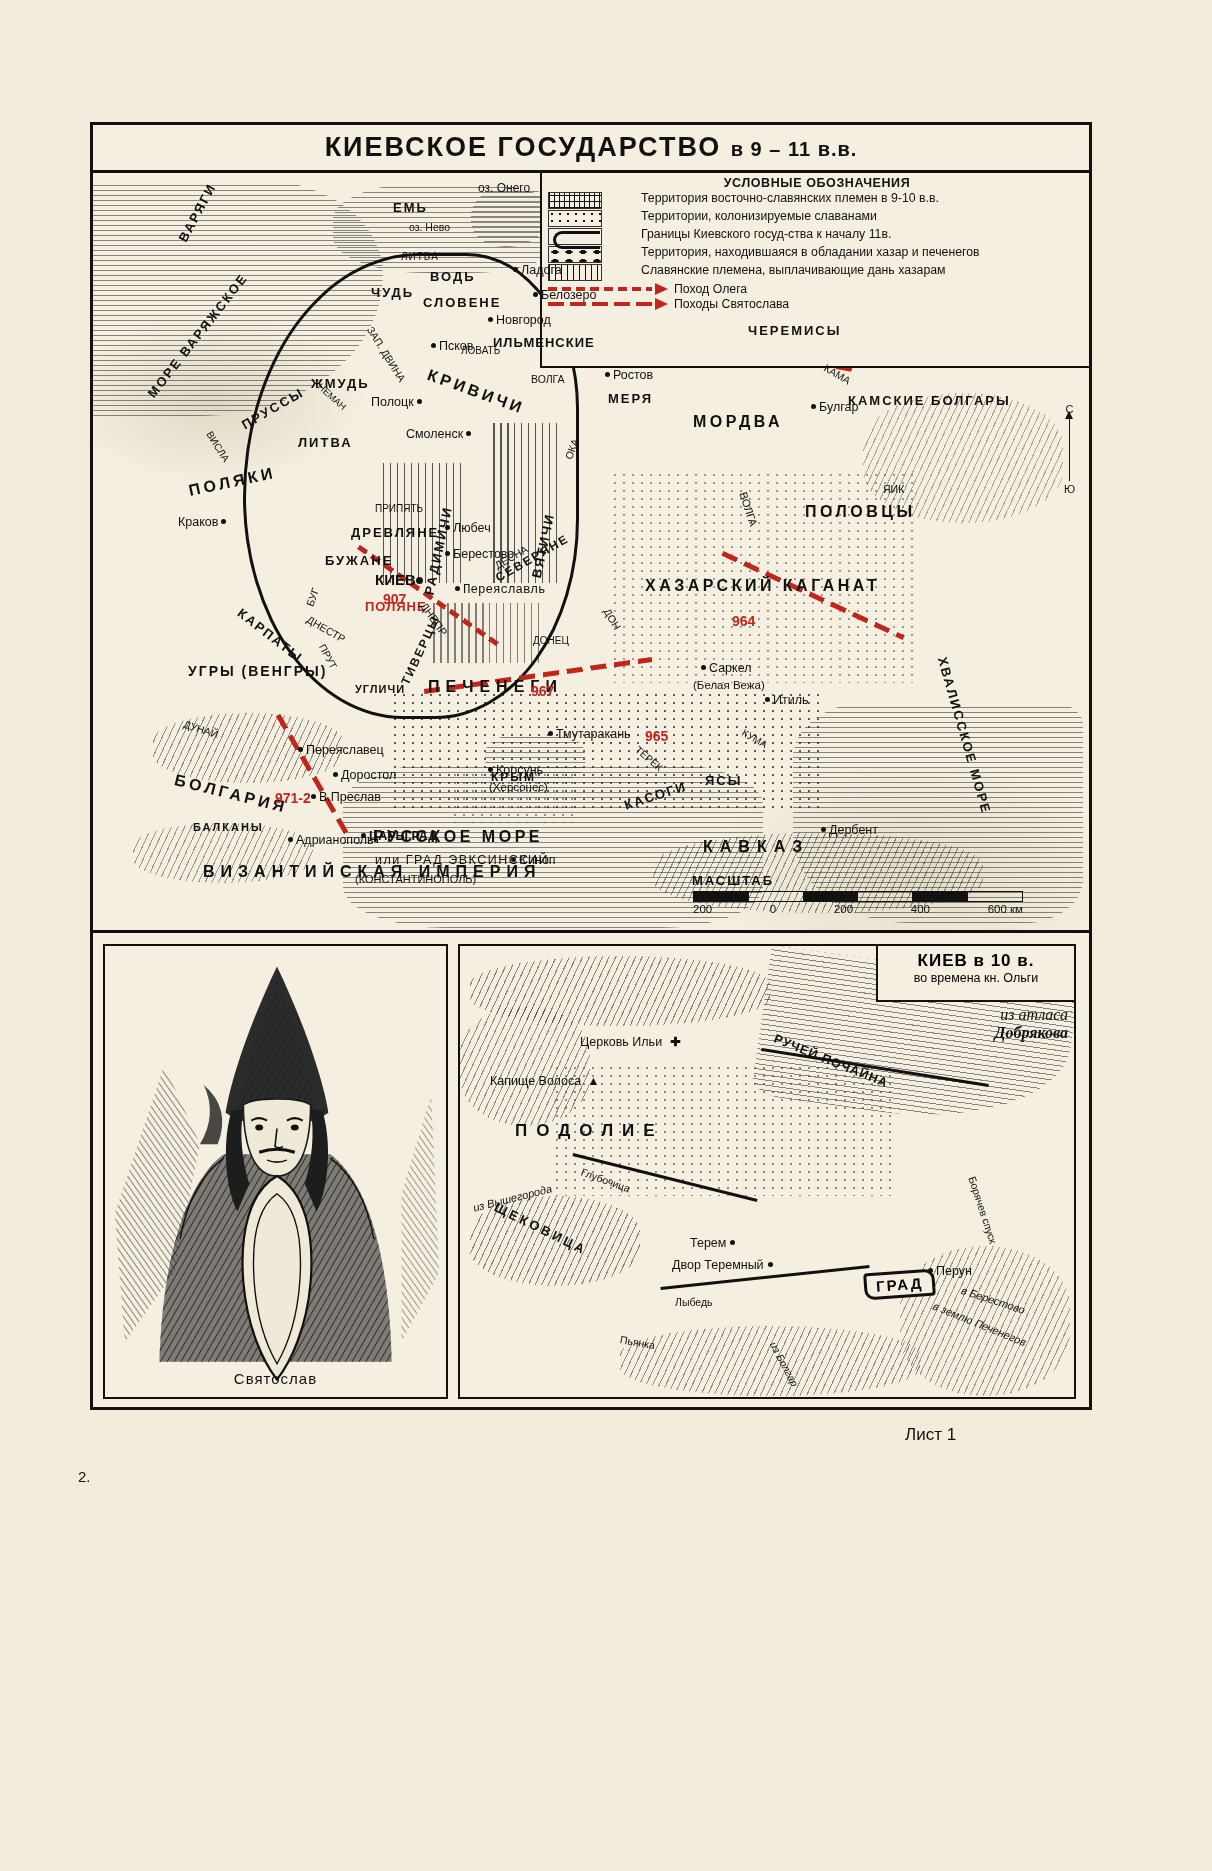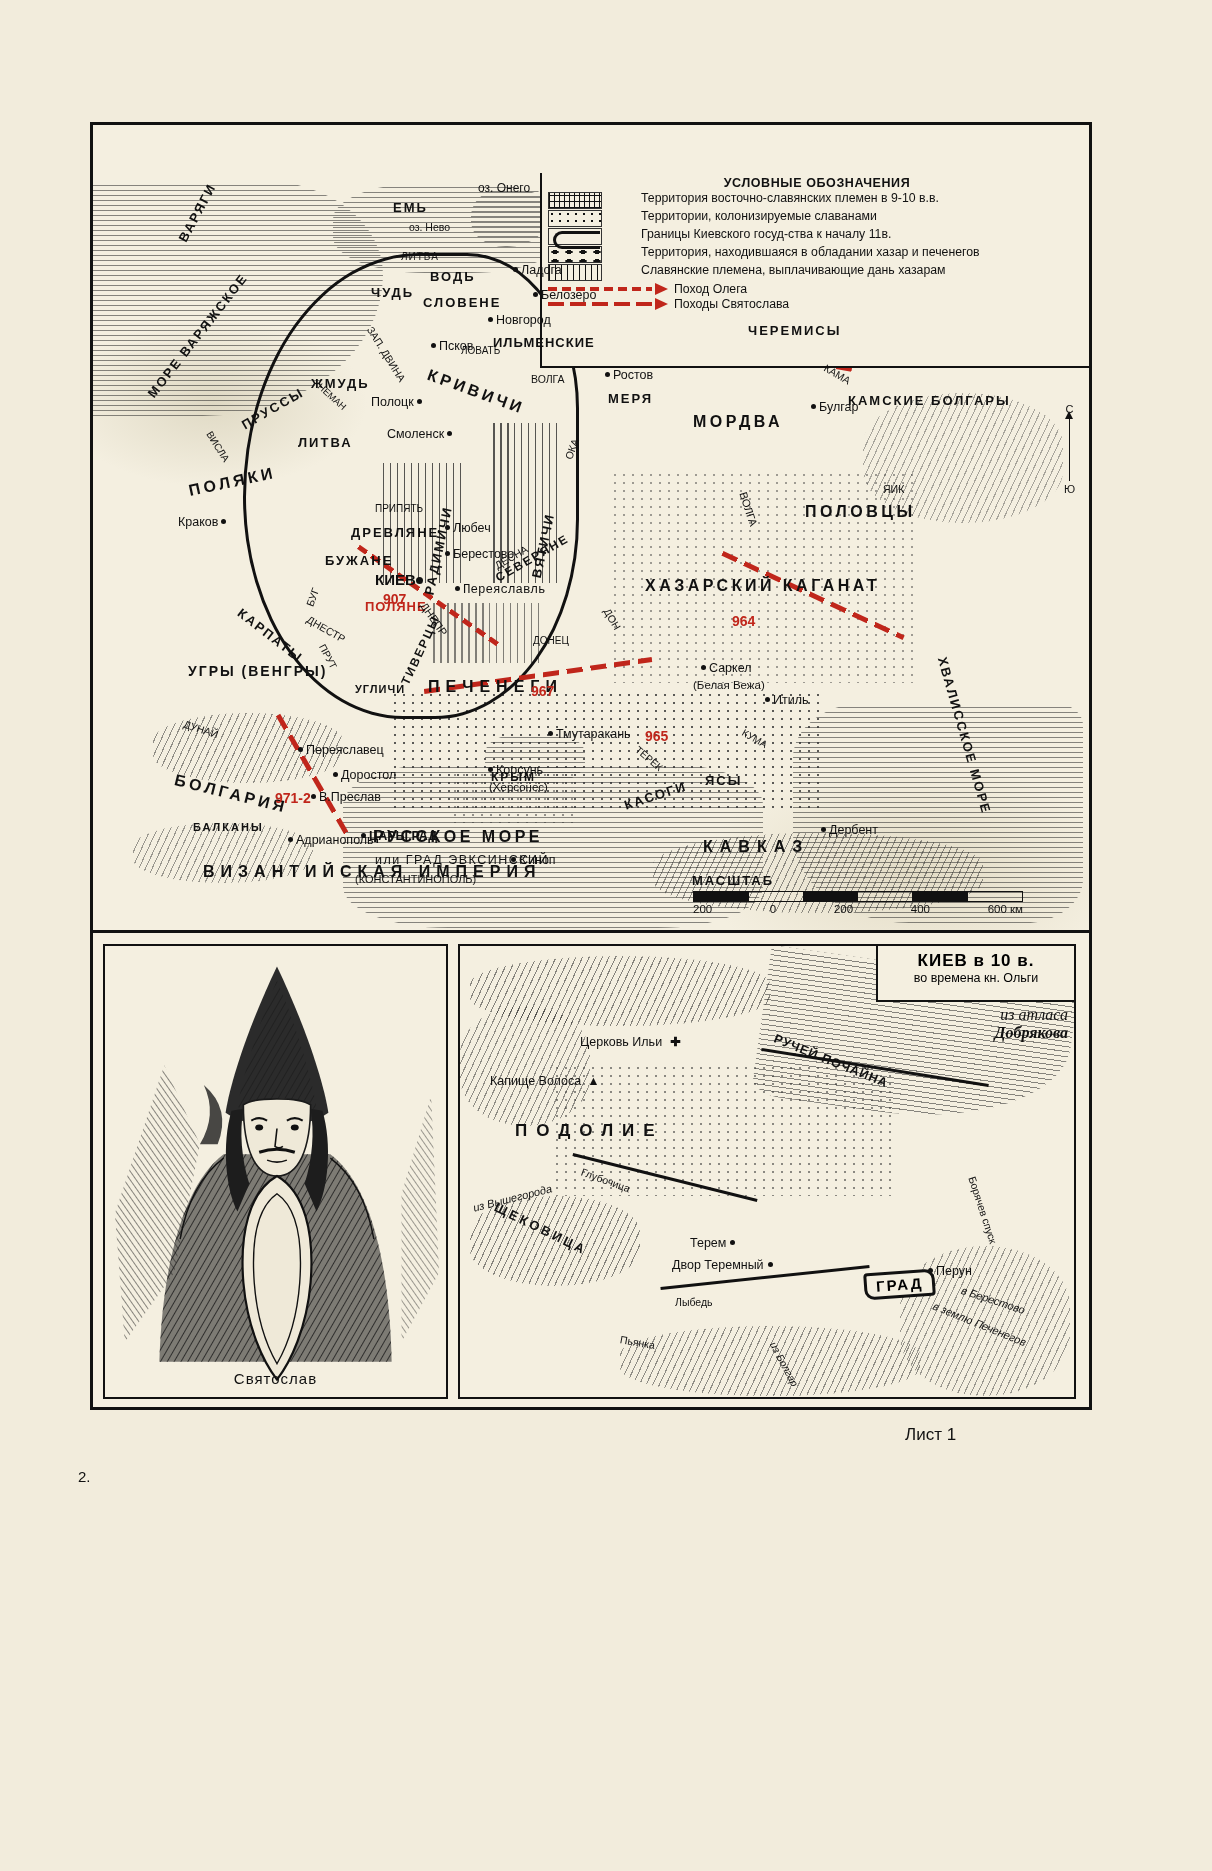--- a/index.html
+++ b/index.html
@@ -206,20 +206,26 @@
     background:transparent;
   }
 </style>
 </head>
 <body>
 
 <div class="page">
 
   <div class="frame">
 
+    <div class="title-bar">
+      <div class="t">
+        <span>КИЕВСКОЕ ГОСУДАРСТВО</span>
+        <span class="small">в 9 – 11 в.в.</span>
+      </div>
+    </div>
 
     <div class="map-area">
 
       <div class="sea" style="left:-10px;top:8px;width:300px;height:235px;border-radius:0 40% 60% 0;"></div>
       <div class="sea" style="left:240px;top:10px;width:230px;height:90px;border-radius:40%;"></div>
       <div class="sea" style="left:378px;top:14px;width:80px;height:60px;border-radius:50% 40% 60% 45%;"></div>
       <div class="sea" style="left:250px;top:590px;width:420px;height:165px;border-radius:25%;"></div>
       <div class="sea" style="left:700px;top:530px;width:290px;height:220px;border-radius:25% 10% 20% 40%;"></div>
       <div class="sea" style="left:392px;top:560px;width:100px;height:50px;border-radius:40%;"></div>
 
@@ -339,21 +345,21 @@
       <div class="tribe" style="left:100px;top:648px;font-size:11px;">БАЛКАНЫ</div>
       <div class="tribe" style="left:398px;top:597px;font-size:12px;">КРЫМ</div>
 
       <div class="city" style="left:420px;top:90px;"><span class="dot"></span><span>Ладога</span></div>
       <div class="city" style="left:440px;top:115px;"><span class="dot"></span><span>Белозеро</span></div>
       <div class="city" style="left:395px;top:140px;"><span class="dot"></span><span>Новгород</span></div>
       <div class="city" style="left:338px;top:166px;"><span class="dot"></span><span>Псков</span></div>
       <div class="city" style="left:512px;top:195px;"><span class="dot"></span><span>Ростов</span></div>
       <div class="city" style="left:718px;top:227px;"><span class="dot"></span><span>Булгар</span></div>
       <div class="city pre" style="left:278px;top:222px;"><span>Полоцк</span><span class="dot"></span></div>
-      <div class="city pre" style="left:294px;top:254px;"><span>Смоленск</span><span class="dot"></span></div>
+      <div class="city pre" style="left:313px;top:254px;"><span>Смоленск</span><span class="dot"></span></div>
       <div class="city pre" style="left:85px;top:342px;"><span>Краков</span><span class="dot"></span></div>
       <div class="city" style="left:352px;top:348px;"><span class="dot"></span><span>Любеч</span></div>
       <div class="city" style="left:352px;top:374px;"><span class="dot"></span><span>Берестово</span></div>
       <div class="city" style="left:282px;top:398px;font-weight:bold;font-size:15px;"><span>КИЕВ</span><span class="dot" style="width:7px;height:7px;"></span></div>
       <div class="city" style="left:362px;top:410px;font-family:Liberation Mono, monospace;"><span class="dot"></span><span>Переяславль</span></div>
       <div class="city" style="left:608px;top:488px;"><span class="dot"></span><span>Саркел</span></div>
       <div class="lb" style="left:600px;top:506px;font-size:11.5px;">(Белая Вежа)</div>
       <div class="city" style="left:672px;top:520px;"><span class="dot"></span><span>Итиль</span></div>
       <div class="city" style="left:728px;top:650px;"><span class="dot"></span><span>Дербент</span></div>
       <div class="city" style="left:455px;top:554px;"><span class="dot"></span><span>Тмутаракань</span></div>

